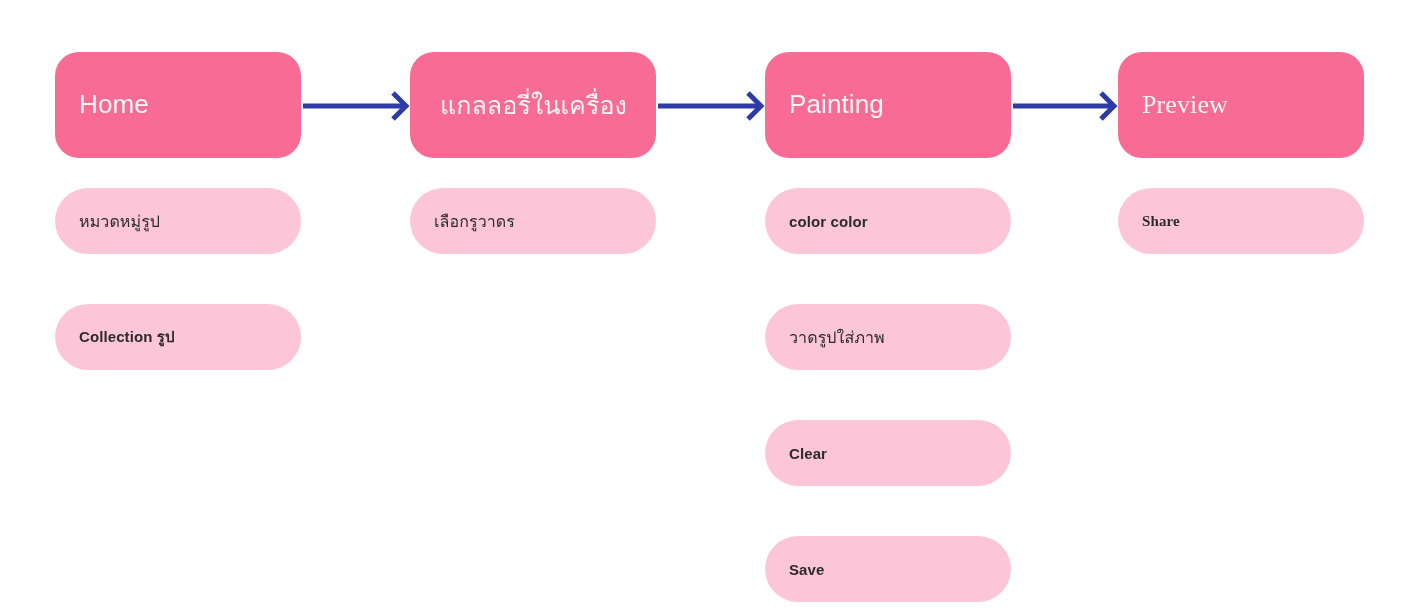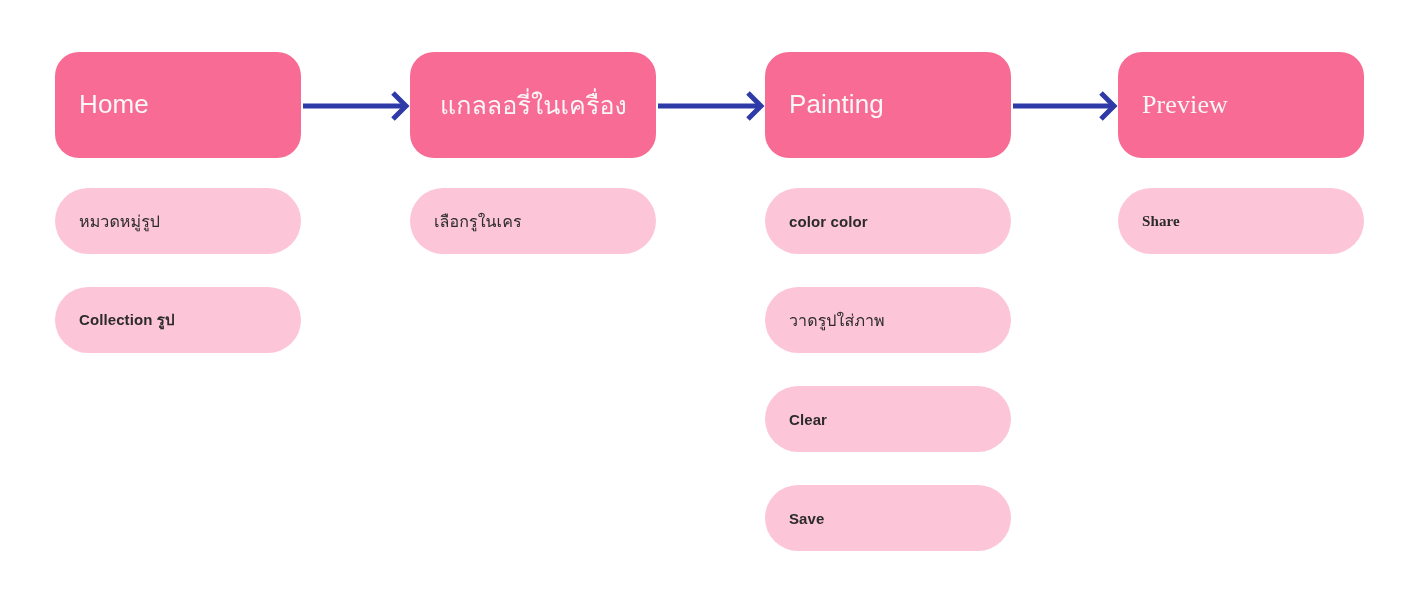--- a/index.html
+++ b/index.html
@@ -66,21 +66,21 @@
   }
   .stage-item {
     box-sizing: border-box;
     width: 246px;
     height: 66px;
     border-radius: 33px;
     background: #fdc5d8;
     display: flex;
     align-items: center;
     padding: 0 24px;
-    margin-bottom: 33px;
+    margin-bottom: 50px;
     color: #2b2b2b;
     font-size: 15px;
     font-weight: 700;
     letter-spacing: 0.1px;
     white-space: nowrap;
   }
   .stage-item.thai {
     font-weight: 400;
     font-size: 16px;
   }
@@ -110,21 +110,21 @@
       <div class="stage-header">Home</div>
       <div class="stage-items">
         <div class="stage-item thai">หมวดหมู่รูป</div>
         <div class="stage-item">Collection รูป</div>
       </div>
     </div>
 
     <div class="flow-column col-1">
       <div class="stage-header thai">แกลลอรี่ในเครื่อง</div>
       <div class="stage-items">
-        <div class="stage-item thai">เลือกรูในเคร</div>
+        <div class="stage-item thai">เลือกรูวาดร</div>
       </div>
     </div>
 
     <div class="flow-column col-2">
       <div class="stage-header">Painting</div>
       <div class="stage-items">
         <div class="stage-item">color color</div>
         <div class="stage-item thai">วาดรูปใส่ภาพ</div>
         <div class="stage-item">Clear</div>
         <div class="stage-item">Save</div>

